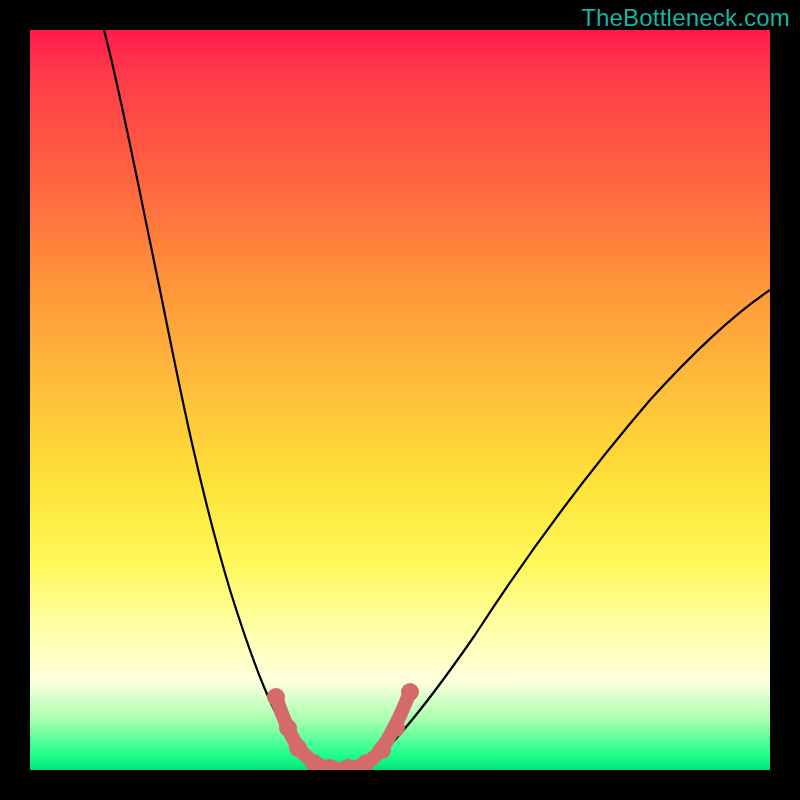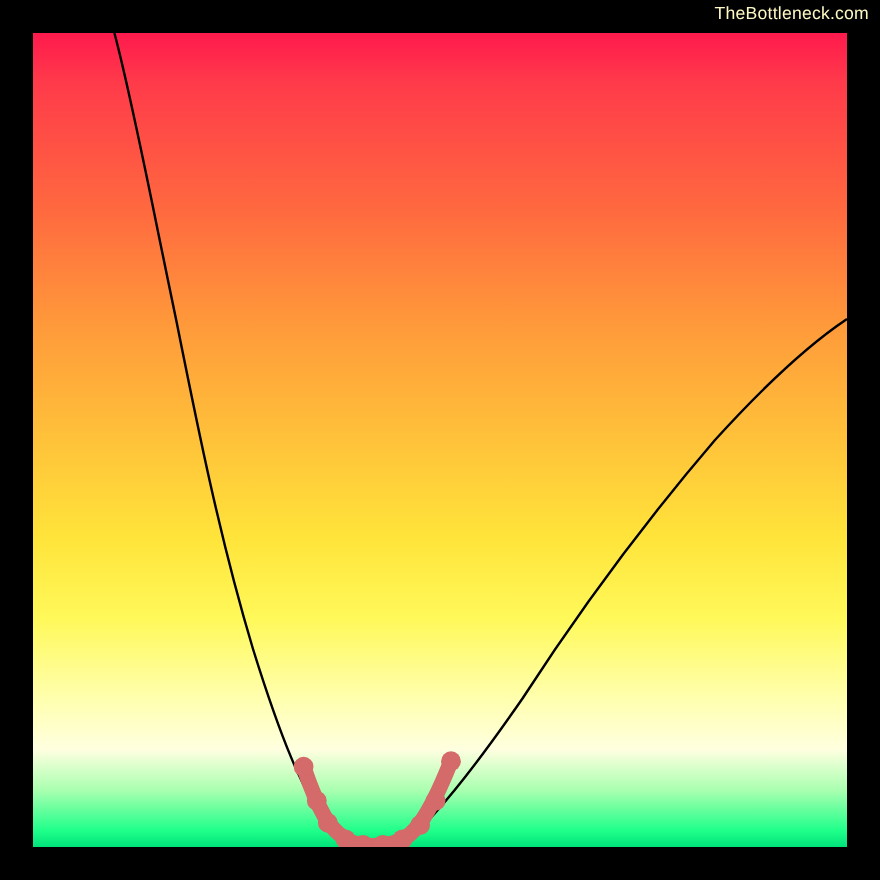--- a/index.html
+++ b/index.html
@@ -39,22 +39,22 @@
       #ffffe0 88%,
       #aaffb0 93%,
       #1fff8a 98%,
       #00e37a 100%
     );
   }
   .watermark {
     position: absolute;
     top: 4px;
     right: 10px;
-    color: #fef9c3;
-    font-size: 16px;
+    color: #14b8a6;
+    font-size: 24px;
     font-weight: 500;
     letter-spacing: 0.2px;
     user-select: none;
   }
   svg.curve {
     position: absolute;
     top: 0;
     left: 0;
     width: 740px;
     height: 740px;

